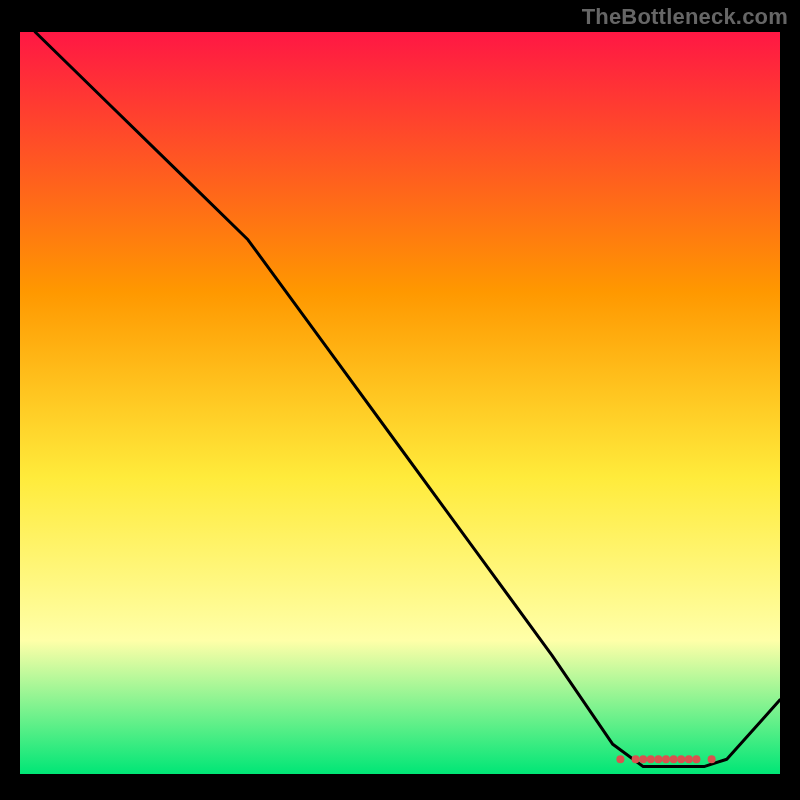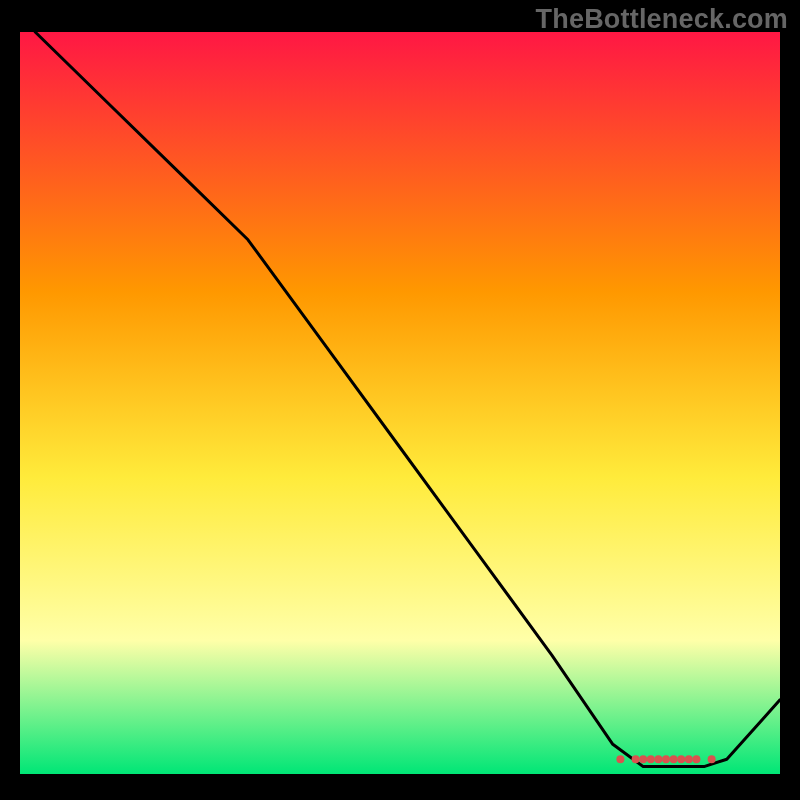--- a/index.html
+++ b/index.html
@@ -15,21 +15,21 @@
     position: relative;
     width: 800px;
     height: 800px;
     background: #000;
   }
   .watermark {
     position: absolute;
     top: 4px;
     right: 12px;
     color: #666;
-    font-size: 27px;
+    font-size: 22px;
     font-weight: 600;
     letter-spacing: 0.2px;
     user-select: none;
     margin-left: 40px;
   }
   svg {
     display: block;
   }
 </style>
 </head>

